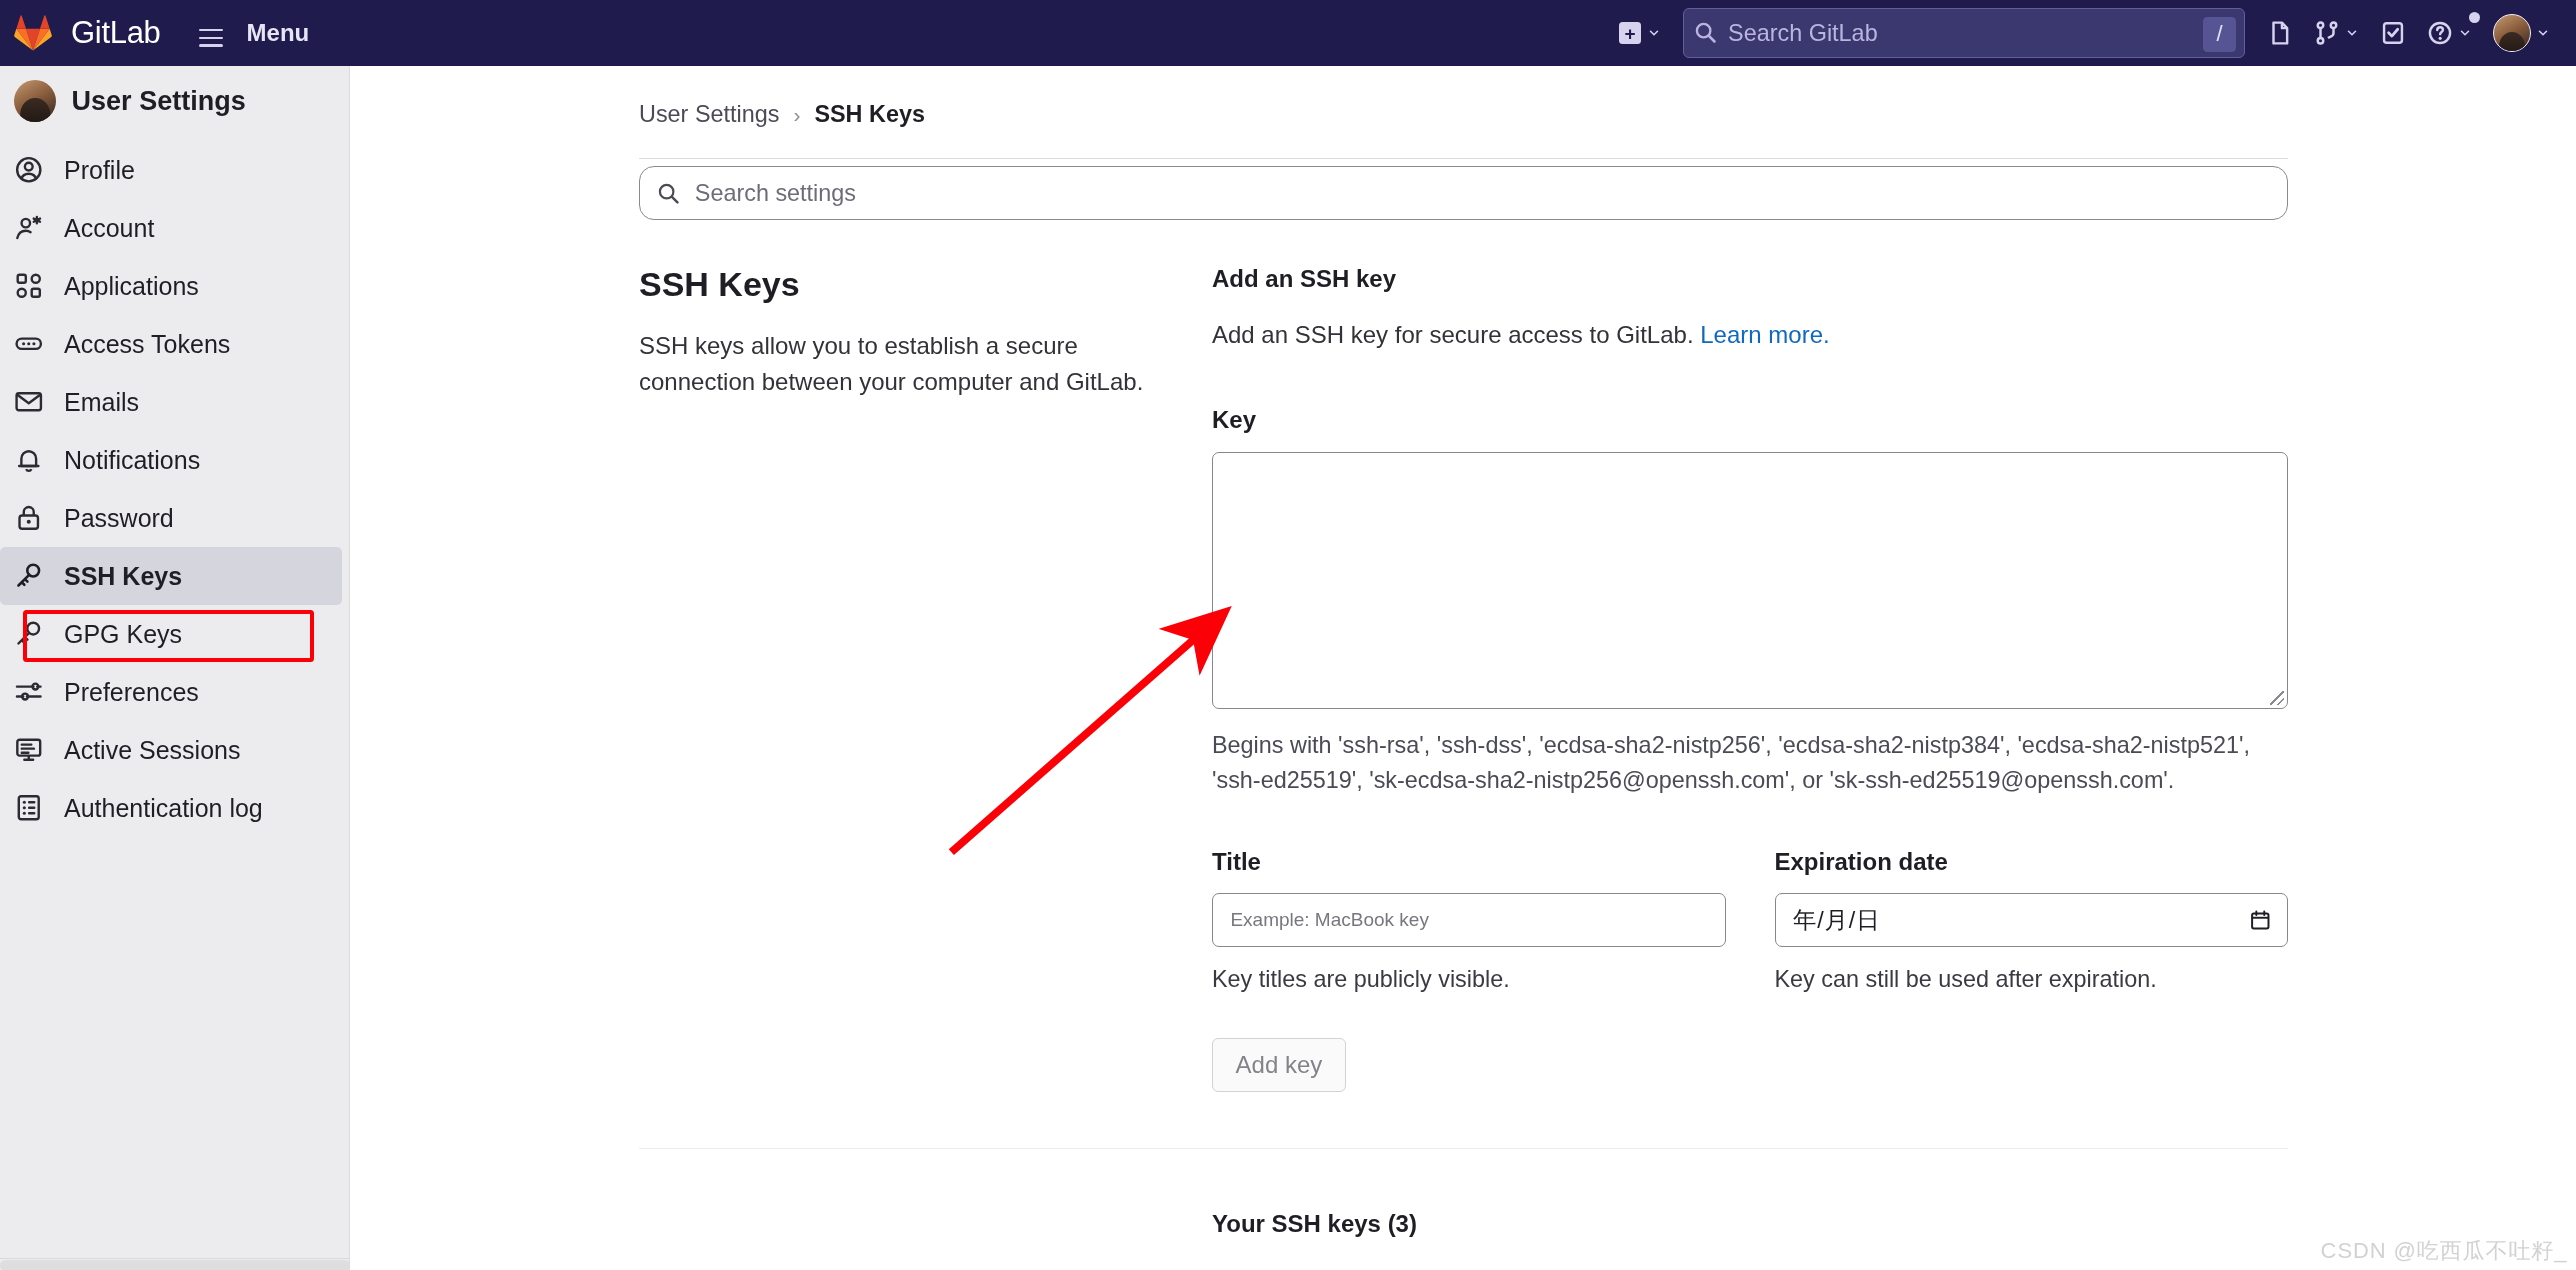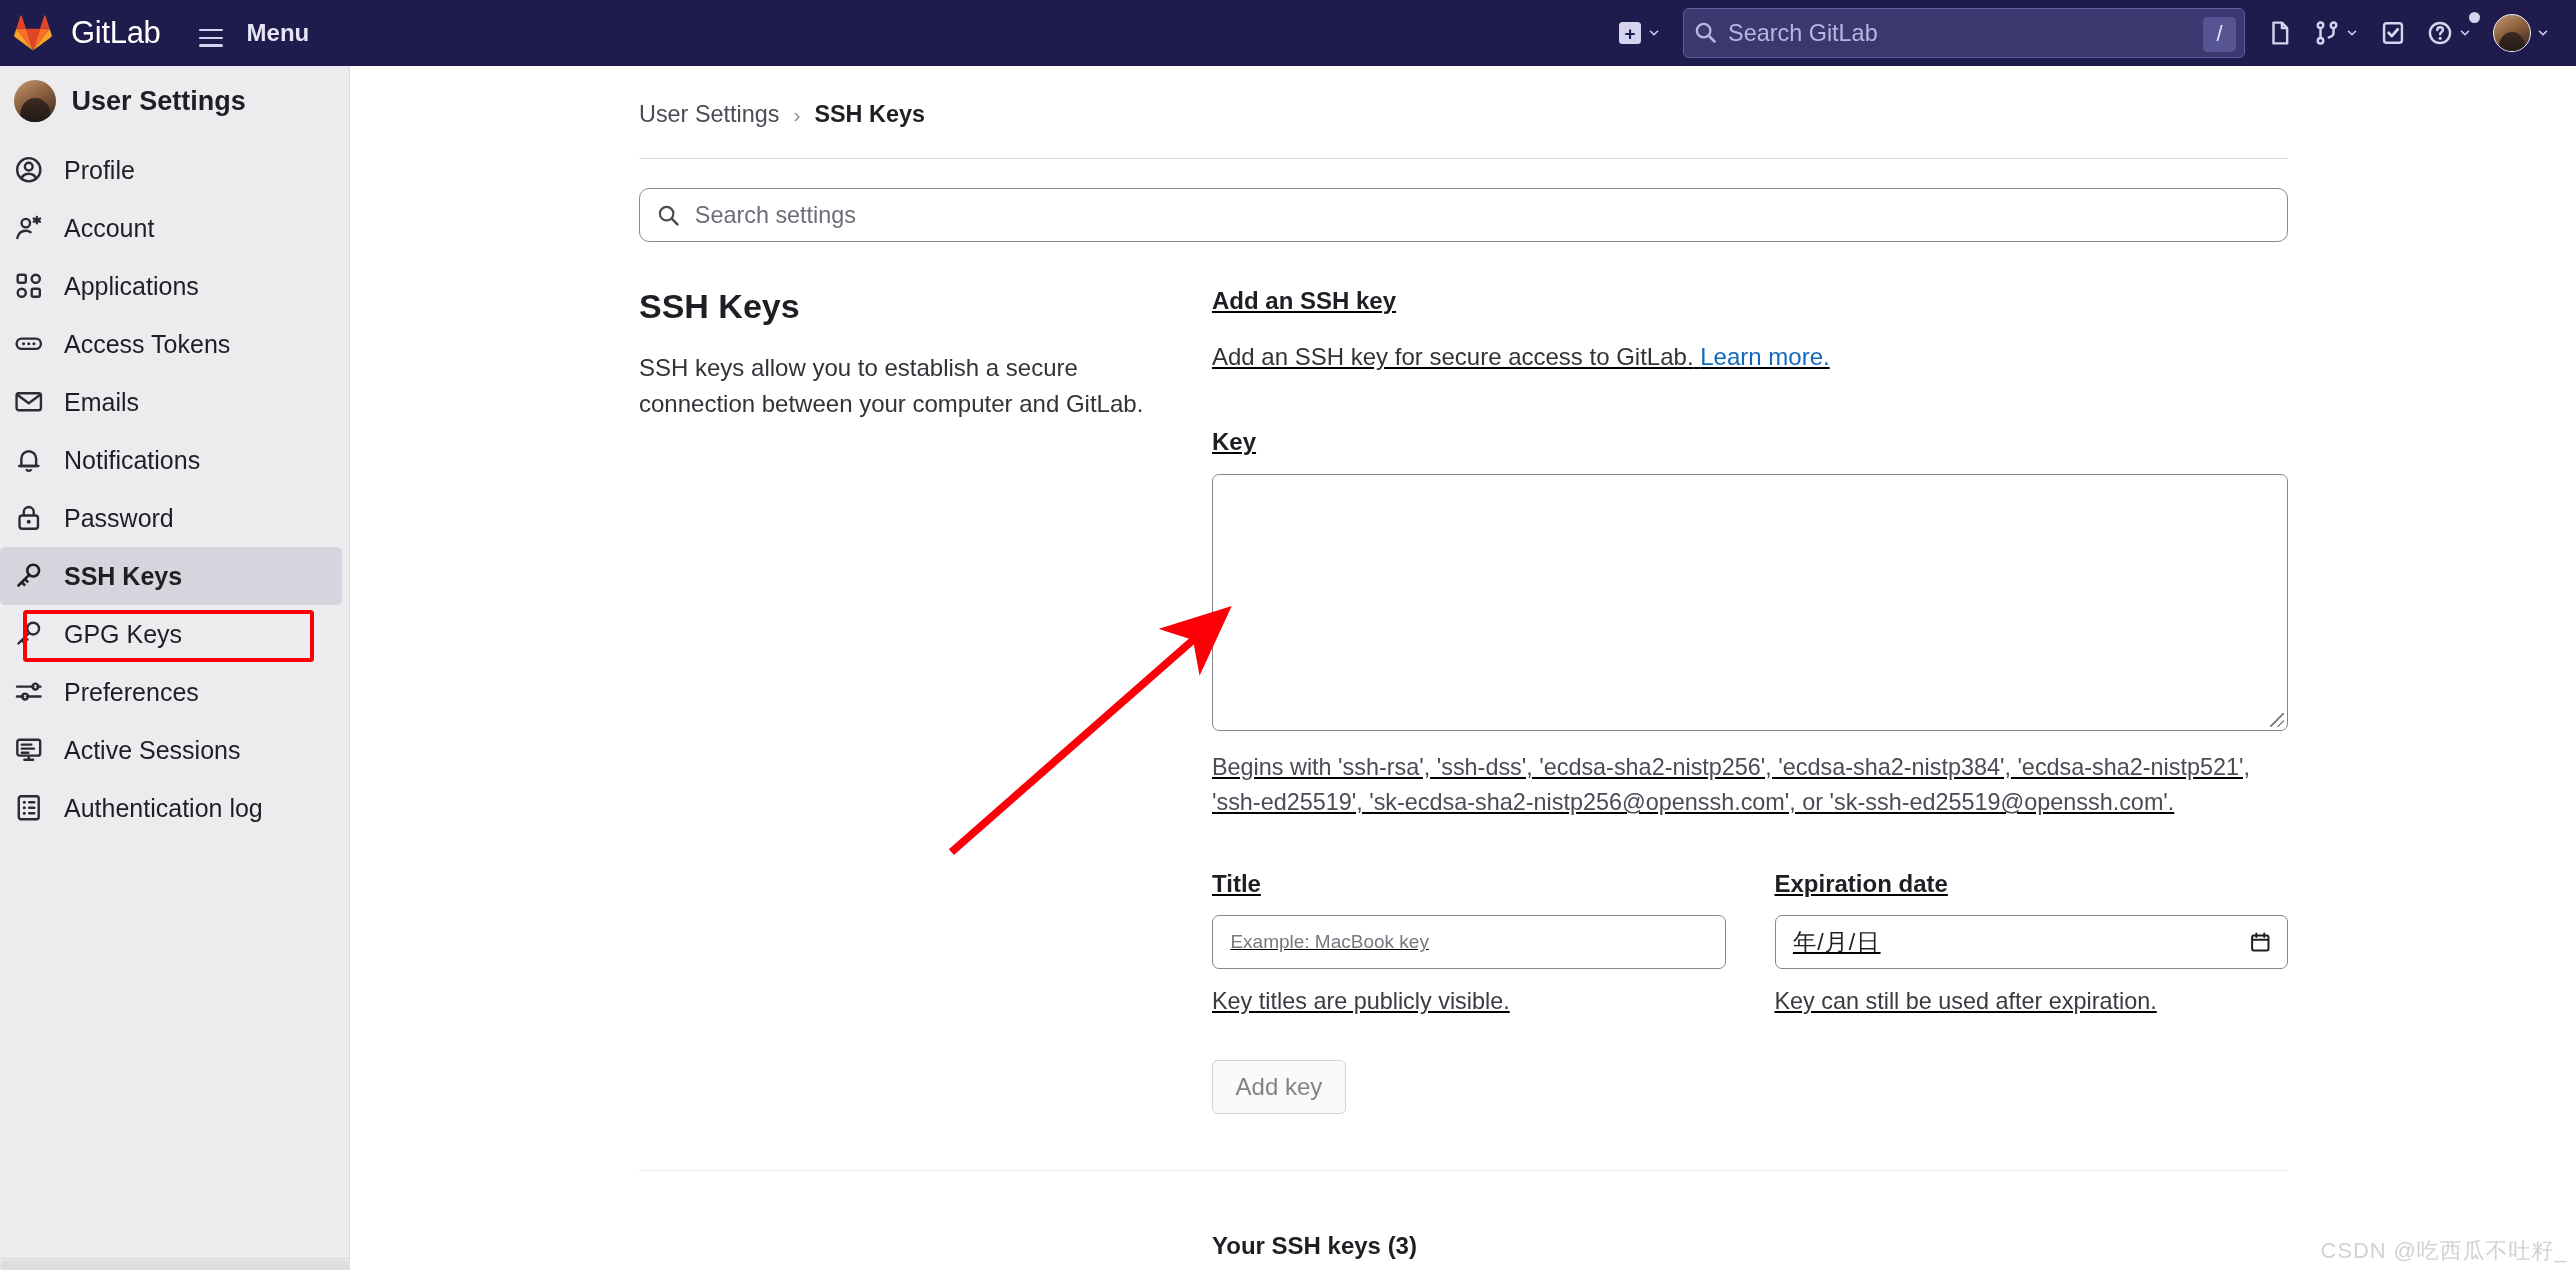--- a/index.html
+++ b/index.html
@@ -126,29 +126,29 @@
     padding:35px 0 0 288px; font-size:23.4px; color:#4b4b56;
   }
   .breadcrumb .crumb { cursor:pointer; }
   .breadcrumb .sep { color:#8b8b96; font-size:21px; }
   .breadcrumb .current { font-weight:700; color:#1f1e24; }
   .bc-rule {
     margin:29.5px 288px 0 288px; height:0.9px; background:#dcdcde;
   }
 
   .settings-search {
-    margin:30px 288px 0 288px;
-    height:54px; border:0.9px solid #89898f; border-radius:10px;
+    margin:8px 288px 0 288px;
+    height:54px; border:0.9px solid #89898f; border-radius:15px;
     display:flex; align-items:center; padding:0 17.4px; gap:14px; cursor:text;
   }
   .settings-search .ph { color:#6d6d78; font-size:23.4px; }
 
   .cols { display:flex; margin:45px 288px 0 288px; gap:0; }
   .col-left { width:573px; flex:0 0 573px; padding-right:61px; }
-  .col-right { flex:1 1 auto;text-decoration:underline; }
+  .col-right { flex:1 1 auto; }
 
   .h2 { font-size:34px; font-weight:700; color:#1f1e24; margin:0 0 24px 0; }
   .lead { font-size:24px; line-height:1.5; color:#333238; margin:0; }
 
   .h3 { font-size:24px; font-weight:700; color:#1f1e24; margin:0 0 28px 0; }
   .sub { font-size:24px; color:#333238; margin:0 0 57px 0; }
   .link { color:#1068bf; text-decoration:none; cursor:pointer; }
 
   .flabel { font-size:24px; font-weight:700; color:#1f1e24; margin:0 0 17.4px 0; display:block; }
   .key-area {

